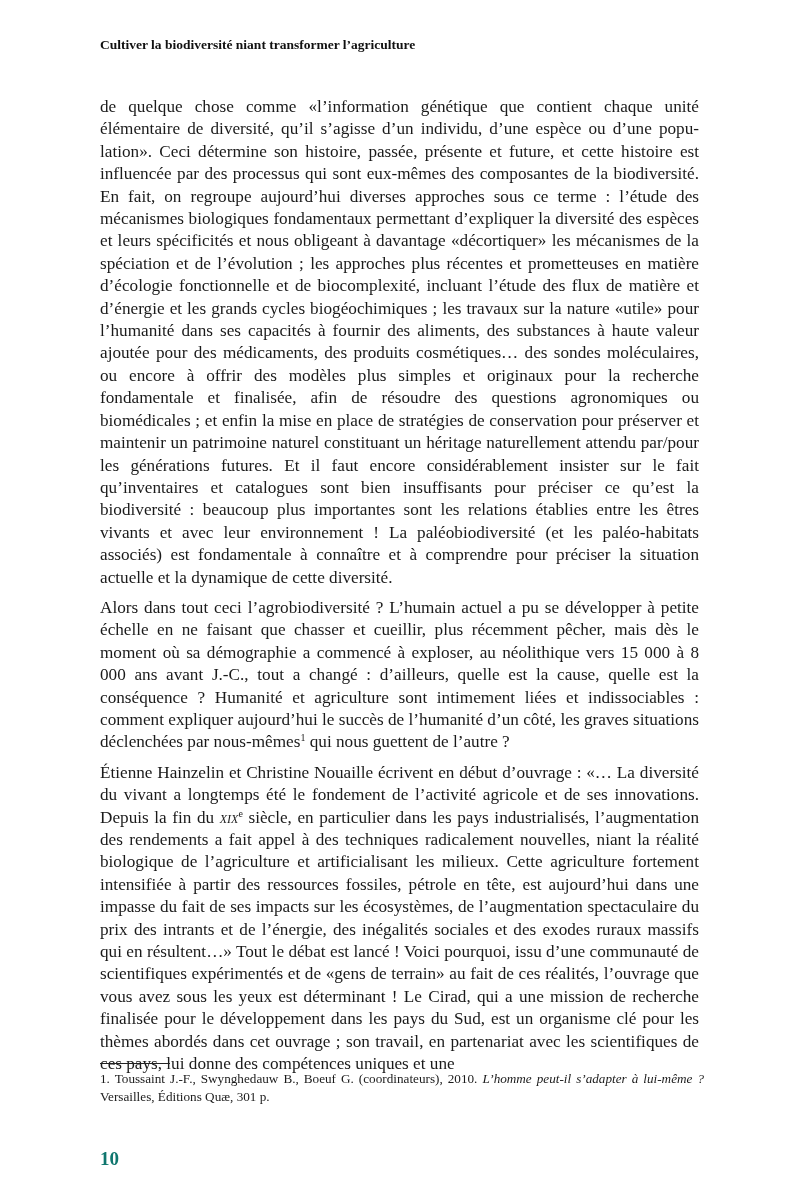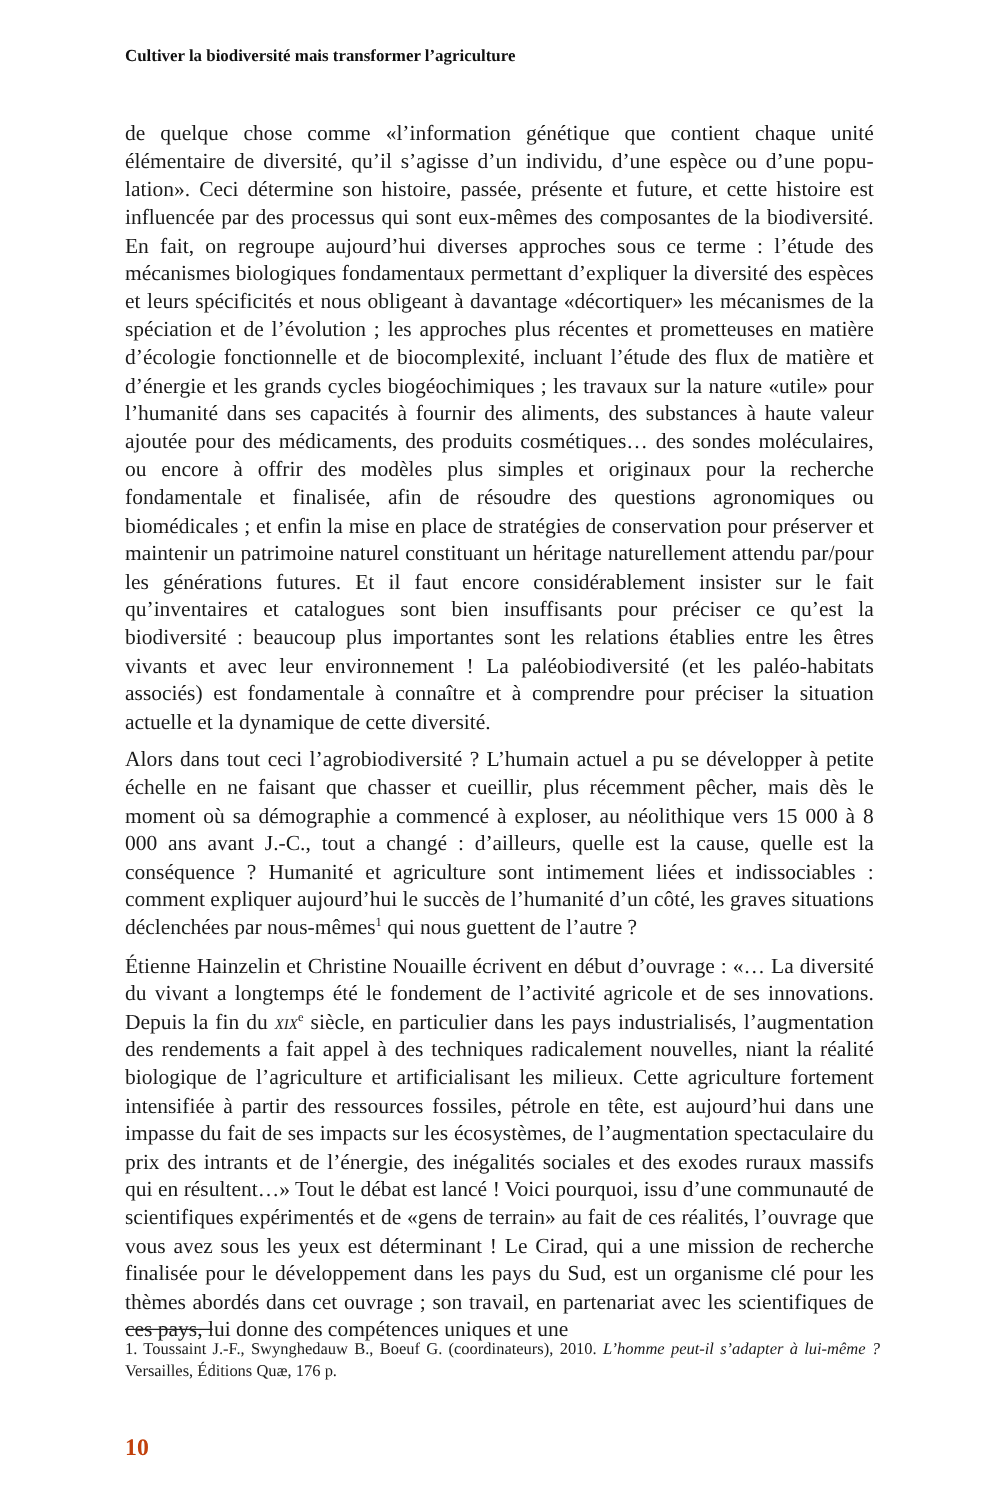--- a/index.html
+++ b/index.html
@@ -23,31 +23,31 @@
       position: absolute; left: 100px; top: 1063px; width: 70px; height: 0;
       border-top: 1px solid #222;
     }
     .footnote {
       position: absolute; left: 100px; top: 1070px; width: 604px;
       font-size: 13.2px; line-height: 18px; text-align: justify;
     }
     .footnote i { }
     .folio {
       position: absolute; left: 100px; top: 1148px;
-      font-size: 19px; font-weight: bold; color: #c2410c;
+      font-size: 19px; font-weight: bold; color: #0f766e;
     }
   </style>
 </head>
 <body>
 
-<div class="running-head">Cultiver la biodiversité mais transformer l’agriculture</div>
+<div class="running-head">Cultiver la biodiversité niant transformer l’agriculture</div>
 
 <div class="body-text">
   <p>de quelque chose comme «l’information génétique que contient chaque unité élémentaire de diversité, qu’il s’agisse d’un individu, d’une espèce ou d’une popu­lation». Ceci détermine son histoire, passée, présente et future, et cette histoire est influencée par des processus qui sont eux-mêmes des composantes de la biodiver­sité. En fait, on regroupe aujourd’hui diverses approches sous ce terme : l’étude des mécanismes biologiques fondamentaux permettant d’expliquer la diversité des espèces et leurs spécificités et nous obligeant à davantage «décortiquer» les méca­nismes de la spéciation et de l’évolution ; les approches plus récentes et promet­teuses en matière d’écologie fonctionnelle et de biocomplexité, incluant l’étude des flux de matière et d’énergie et les grands cycles biogéochimiques ; les travaux sur la nature «utile» pour l’humanité dans ses capacités à fournir des aliments, des subs­tances à haute valeur ajoutée pour des médicaments, des produits cosmétiques… des sondes moléculaires, ou encore à offrir des modèles plus simples et originaux pour la recherche fondamentale et finalisée, afin de résoudre des questions agro­nomiques ou biomédicales ; et enfin la mise en place de stratégies de conservation pour préserver et maintenir un patrimoine naturel constituant un héritage naturel­lement attendu par/pour les générations futures. Et il faut encore considérablement insister sur le fait qu’inventaires et catalogues sont bien insuffisants pour préciser ce qu’est la biodiversité : beaucoup plus importantes sont les relations établies entre les êtres vivants et avec leur environnement ! La paléobiodiversité (et les paléo-habitats associés) est fondamentale à connaître et à comprendre pour préciser la situation actuelle et la dynamique de cette diversité.</p>
   <p><span>Alors dans tout ceci l’agrobiodiversité ? L’humain actuel a pu se développer à petite échelle en ne faisant que chasser et cueillir, plus récemment pêcher, mais dès le moment où sa démographie a commencé à exploser, au néolithique vers 15 000 à 8 000 ans avant J.-C., tout a changé : d’ailleurs, quelle est la cause, quelle est la conséquence ? Humanité et agriculture sont intimement liées et indissociables : comment expliquer aujourd’hui le succès de l’humanité d’un côté, les graves situa­tions déclenchées par nous-mêmes</span><sup>1</sup><span> qui nous guettent de l’autre ?</span></p>
   <p><span>Étienne Hainzelin et Christine Nouaille écrivent en début d’ouvrage : «… La diver­sité du vivant a longtemps été le fondement de l’activité agricole et de ses innovations. Depuis la fin du</span> <span class="sc">xix</span><sup>e</sup> <span>siècle, en particulier dans les pays industrialisés, l’augmen­tation des rendements a fait appel à des techniques radicalement nouvelles, niant la réalité biologique de l’agriculture et artificialisant les milieux. Cette agriculture fortement intensifiée à partir des ressources fossiles, pétrole en tête, est aujourd’hui dans une impasse du fait de ses impacts sur les écosystèmes, de l’augmentation spec­taculaire du prix des intrants et de l’énergie, des inégalités sociales et des exodes ruraux massifs qui en résultent…» Tout le débat est lancé ! Voici pourquoi, issu d’une communauté de scientifiques expérimentés et de «gens de terrain» au fait de ces réalités, l’ouvrage que vous avez sous les yeux est déterminant ! Le Cirad, qui a une mission de recherche finalisée pour le développement dans les pays du Sud, est un organisme clé pour les thèmes abordés dans cet ouvrage ; son travail, en parte­nariat avec les scientifiques de ces pays, lui donne des compétences uniques et une</span></p>
 </div>
 
 <div class="fn-rule"></div>
 
-<div class="footnote"><span>1.</span><span> Toussaint J.-F., Swynghedauw B., Boeuf G. (coordinateurs), 2010. </span><i>L’homme peut-il s’adapter à lui-même ?</i><span> Versailles, Éditions Quæ, 176 p.</span></div>
+<div class="footnote"><span>1.</span><span> Toussaint J.-F., Swynghedauw B., Boeuf G. (coordinateurs), 2010. </span><i>L’homme peut-il s’adapter à lui-même ?</i><span> Versailles, Éditions Quæ, 301 p.</span></div>
 
 <div class="folio">10</div>
 
 </body></html>

